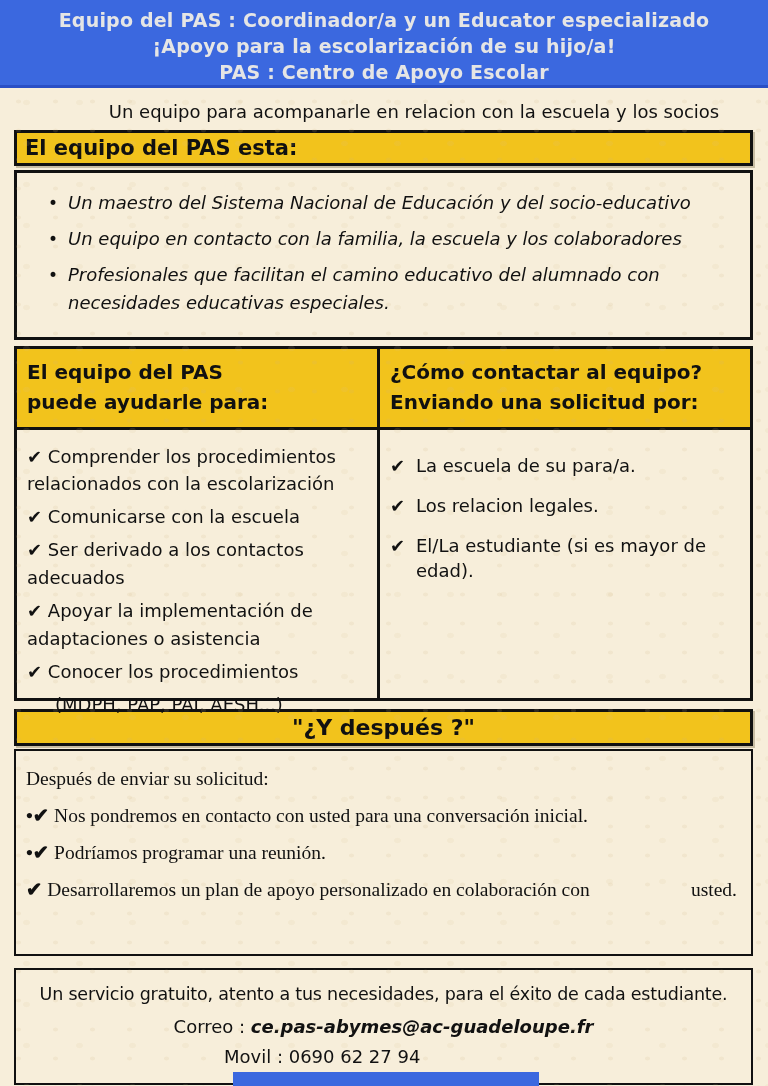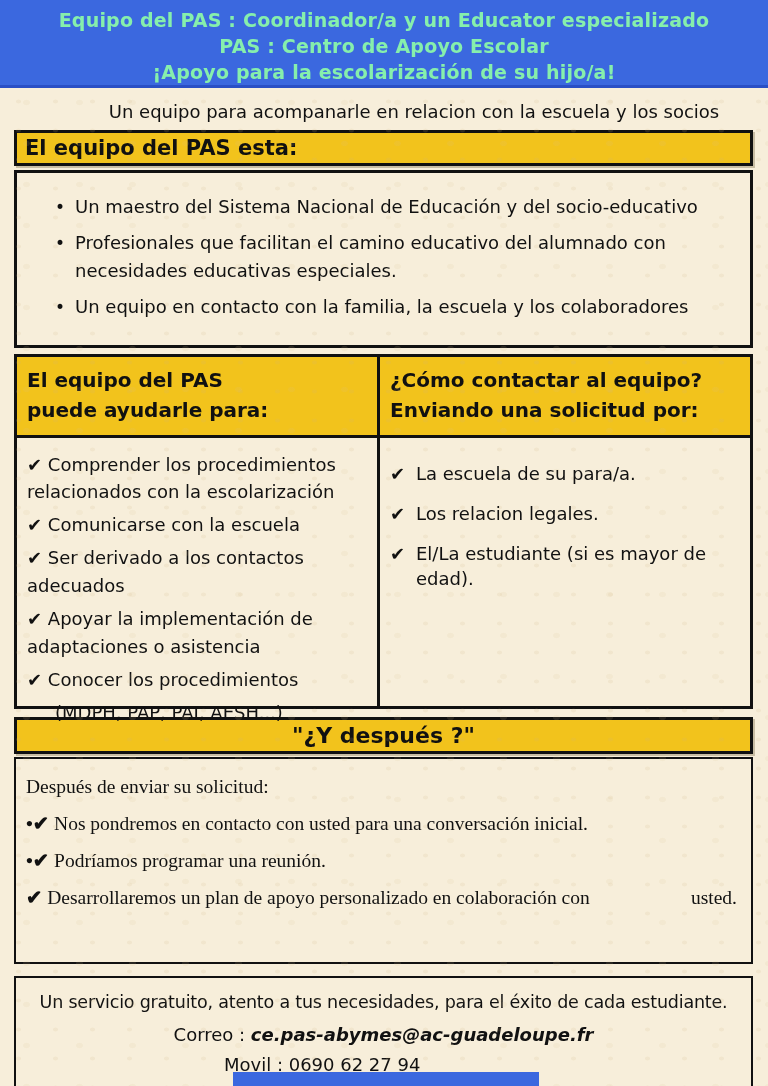--- a/index.html
+++ b/index.html
@@ -4,31 +4,31 @@
 <style>
   html,body{margin:0;padding:0;background:#e8e2d2;}
   .page{position:relative;width:768px;height:1086px;background:#F7EEDA;overflow:hidden;
         font-family:"DejaVu Sans",sans-serif;color:#111;}
   .page::before{content:"";position:absolute;inset:0;pointer-events:none;
         background-image:radial-gradient(rgba(205,180,130,0.14) 2px, transparent 3px),
                          radial-gradient(rgba(214,192,146,0.12) 3px, transparent 4px);
         background-size:37px 29px,53px 41px;}
   
   .hdr{position:relative;height:88px;background:#3B68DF;border-bottom:3px solid #2A4FC5;
-       text-align:center;color:#86efac;font-weight:bold;padding-top:7px;box-sizing:border-box;}
+       text-align:center;color:#e5e5e5;font-weight:bold;padding-top:7px;box-sizing:border-box;}
   .hdr div{font-size:19px;line-height:26px;letter-spacing:0.2px;}
   
   .intro{margin:13px 18px 0 78px;text-align:center;font-size:18px;}
   
   .goldbar{margin:8px 15px 0 14px;background:#F2C31C;border:3px solid #111;
            padding:3px 8px;font-size:21px;font-weight:bold;box-shadow:2px 2px 0 rgba(60,45,0,0.25);}
   .goldbar.center{text-align:center;font-size:22px;padding:3px 0;}
   
   .bulletbox{margin:4px 15px 0 14px;border:3px solid #111;padding:8px 14px 12px 18px;font-size:18px;background:transparent;}
-  .bulletbox ul{margin:12px;padding:0;list-style:none;}
+  .bulletbox ul{margin:5px;padding:0;list-style:none;font-style:italic;}
   .bulletbox li{position:relative;padding-left:28px;margin:8px 0;line-height:1.55;}
   .bulletbox li::before{content:"•";position:absolute;left:8px;top:1px;font-size:17px;}
   
   .ttable{margin:6px 15px 0 14px;display:flex;border:3px solid #111;}
   .tcol{width:360px;box-sizing:border-box;}
   .tcol.right{flex:1;border-left:3px solid #111;}
   .thead{background:#F2C31C;border-bottom:3px solid #111;padding:8px 10px 10px;height:60px;
          font-weight:bold;font-size:20px;line-height:30px;box-sizing:content-box;}
   .tbody{padding:8px 10px;font-size:18px;height:252px;}
   .tbody p{margin:5px 0;line-height:1.55;}
@@ -49,35 +49,35 @@
   .c3{margin-top:9px;padding-left:200px;font-size:18px;}
   .bottomstrip{position:absolute;left:233px;bottom:0;width:306px;height:14px;background:#3B68DF;}
 </style>
 </head>
 <body>
 
 <div class="page">
 
   <div class="hdr">
     <div>Equipo del PAS : Coordinador/a y un Educator especializado</div>
+    <div>¡Apoyo para la escolarización de su hijo/a!</div>
     <div>PAS : Centro de Apoyo Escolar</div>
-    <div>¡Apoyo para la escolarización de su hijo/a!</div>
   </div>
 
   <div class="intro">Un equipo para acompanarle en relacion con la escuela y los socios</div>
 
   <div class="goldbar">
     <span>El equipo del PAS esta:</span>
   </div>
 
   <div class="bulletbox">
     <ul>
       <li>Un maestro del Sistema Nacional de Educación y del socio-educativo</li>
+      <li>Un equipo en contacto con la familia, la escuela y los colaboradores</li>
       <li>Profesionales que facilitan el camino educativo del alumnado con necesidades educativas especiales.</li>
-      <li>Un equipo en contacto con la familia, la escuela y los colaboradores</li>
     </ul>
   </div>
 
   <div class="ttable">
     <div class="tcol">
       <div class="thead">
         <div>El equipo del PAS</div>
         <div>puede ayudarle para:</div>
       </div>
       <div class="tbody">

